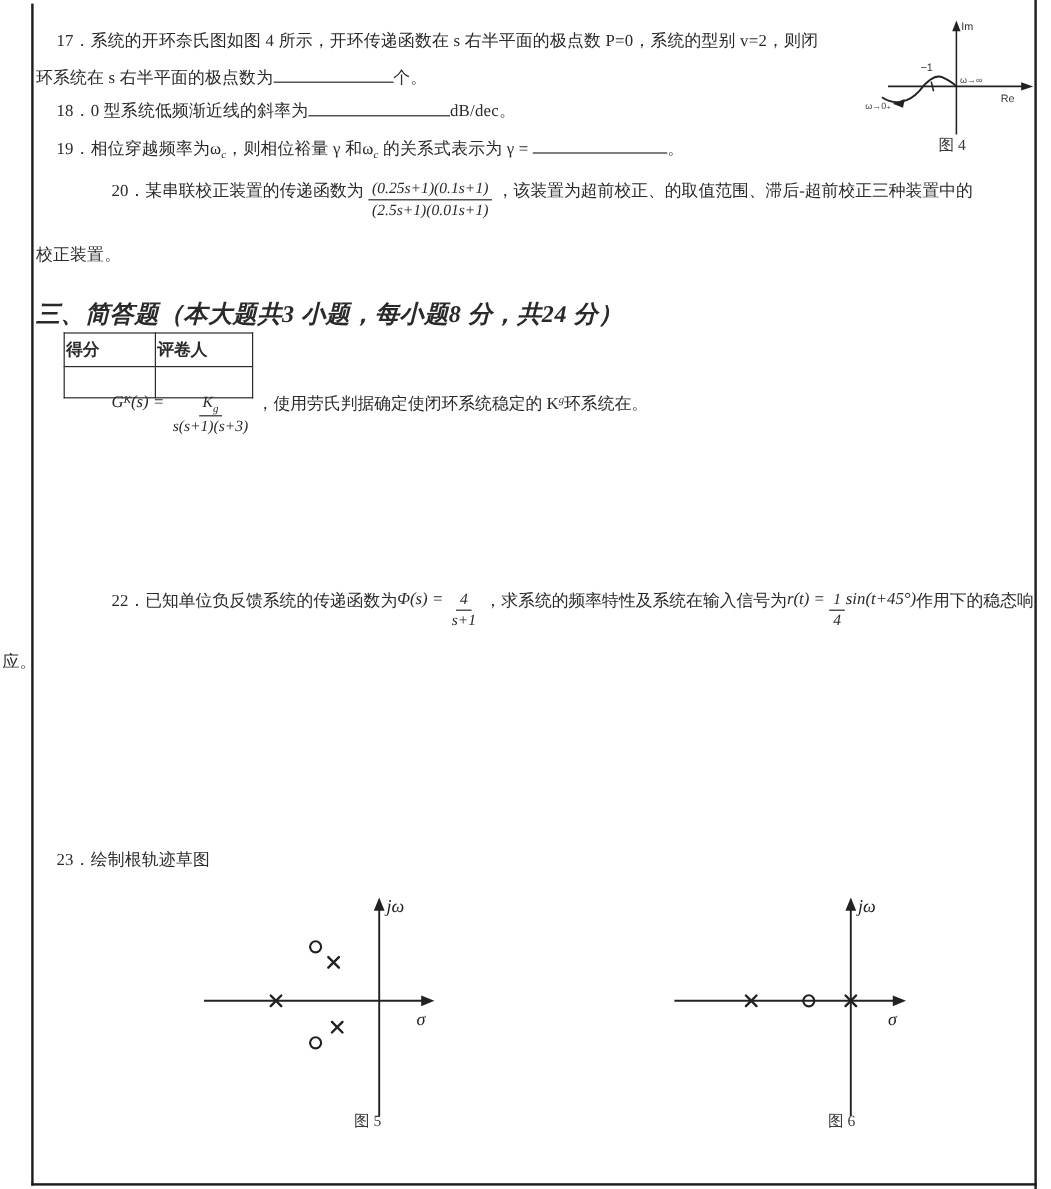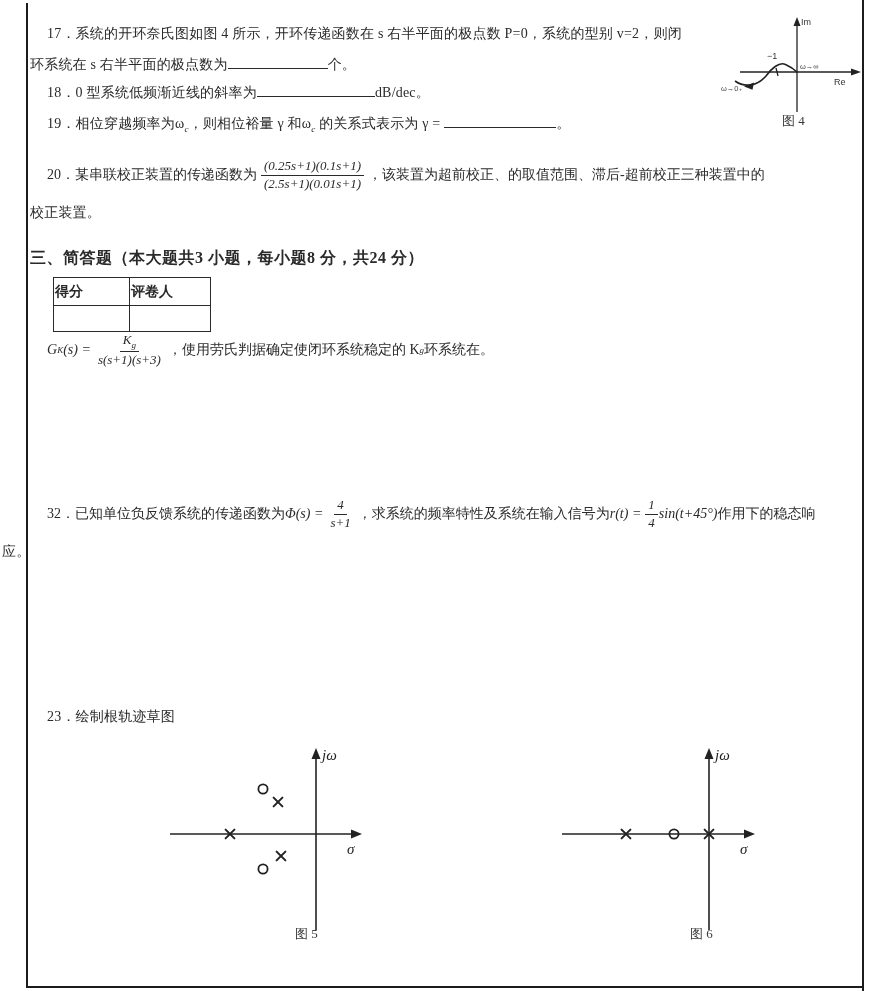--- a/index.html
+++ b/index.html
@@ -1,29 +1,29 @@
 <!DOCTYPE html>
 <html><head>
 <meta charset="utf-8">
 <style>
   html,body{margin:0;padding:0;background:#fff;}
   .page{position:relative;width:876px;height:991px;background:#ffffff;overflow:hidden;
         font-family:"Liberation Serif","DejaVu Serif",serif;color:#2a2a2a;}
   .line{position:absolute;font-size:14px;white-space:nowrap;letter-spacing:.2px;}
-  .mathrow{position:absolute;display:flex;align-items:center;white-space:nowrap;
-           font-size:14px;letter-spacing:0;}
+  .mathrow{position:absolute;display:flex;white-space:nowrap;
+           font-size:14px;letter-spacing:0;margin-left:46px;}
   .blank{display:inline-block;border-bottom:1.2px solid #2a2a2a;height:15px;
          vertical-align:baseline;}
   .it{font-style:italic;}
   .ssub{font-size:9px;font-style:italic;vertical-align:-4px;}
   .frac{display:inline-flex;flex-direction:column;align-items:center;font-size:13px;
         line-height:1.12;margin:0 4px;vertical-align:middle;font-style:italic;}
   .frac .num{padding:0 3px 1px;border-bottom:1.2px solid #2a2a2a;}
   .frac .den{padding:1px 3px 0;}
-  .sec-title{font-weight:bold;font-size:16px;letter-spacing:.5px;}
+  .sec-title{font-weight:bold;font-size:20px;letter-spacing:.5px;font-style:italic;}
   table.score{position:absolute;border-collapse:collapse;}
   table.score td{border:1.6px solid #2a2a2a;text-align:left;font-size:14px;}
   table.score .hd{font-weight:bold;height:25px;}
   table.score .c1{width:73px;} table.score .c2{width:78px;}
   table.score .empty{height:23px;}
   .vline,.hline{position:absolute;background:#1c1c1c;}
   svg .axis{stroke:#222;stroke-width:1.6;}
   svg .thin{stroke:#222;stroke-width:1.3;}
   svg .arrow{fill:#222;}
   svg .ax-label{font:italic 15px "Liberation Serif","DejaVu Serif",serif;fill:#222;}
@@ -88,21 +88,21 @@
     <span class="frac">
       <span class="num"><span>K</span><span class="ssub">g</span></span>
       <span class="den">s(s+1)(s+3)</span>
     </span>
     <span>，使用劳氏判据确定使闭环系统稳定的 K</span>
       <span class="ssub">g</span>
       <span> 环系统在。</span>
   </div>
 
   <div class="mathrow" style="left:47px;top:492px;height:44px;">
-    <span>32．已知单位负反馈系统的传递函数为</span>
+    <span>22．已知单位负反馈系统的传递函数为</span>
     <span class="it">Φ(s) = </span>
     <span class="frac">
       <span class="num">4</span>
       <span class="den">s+1</span>
     </span>
     <span>，求系统的频率特性及系统在输入信号为 </span>
     <span class="it">r(t) = </span>
     <span class="frac" style="margin-right:1px;">
       <span class="num">1</span>
       <span class="den">4</span>

